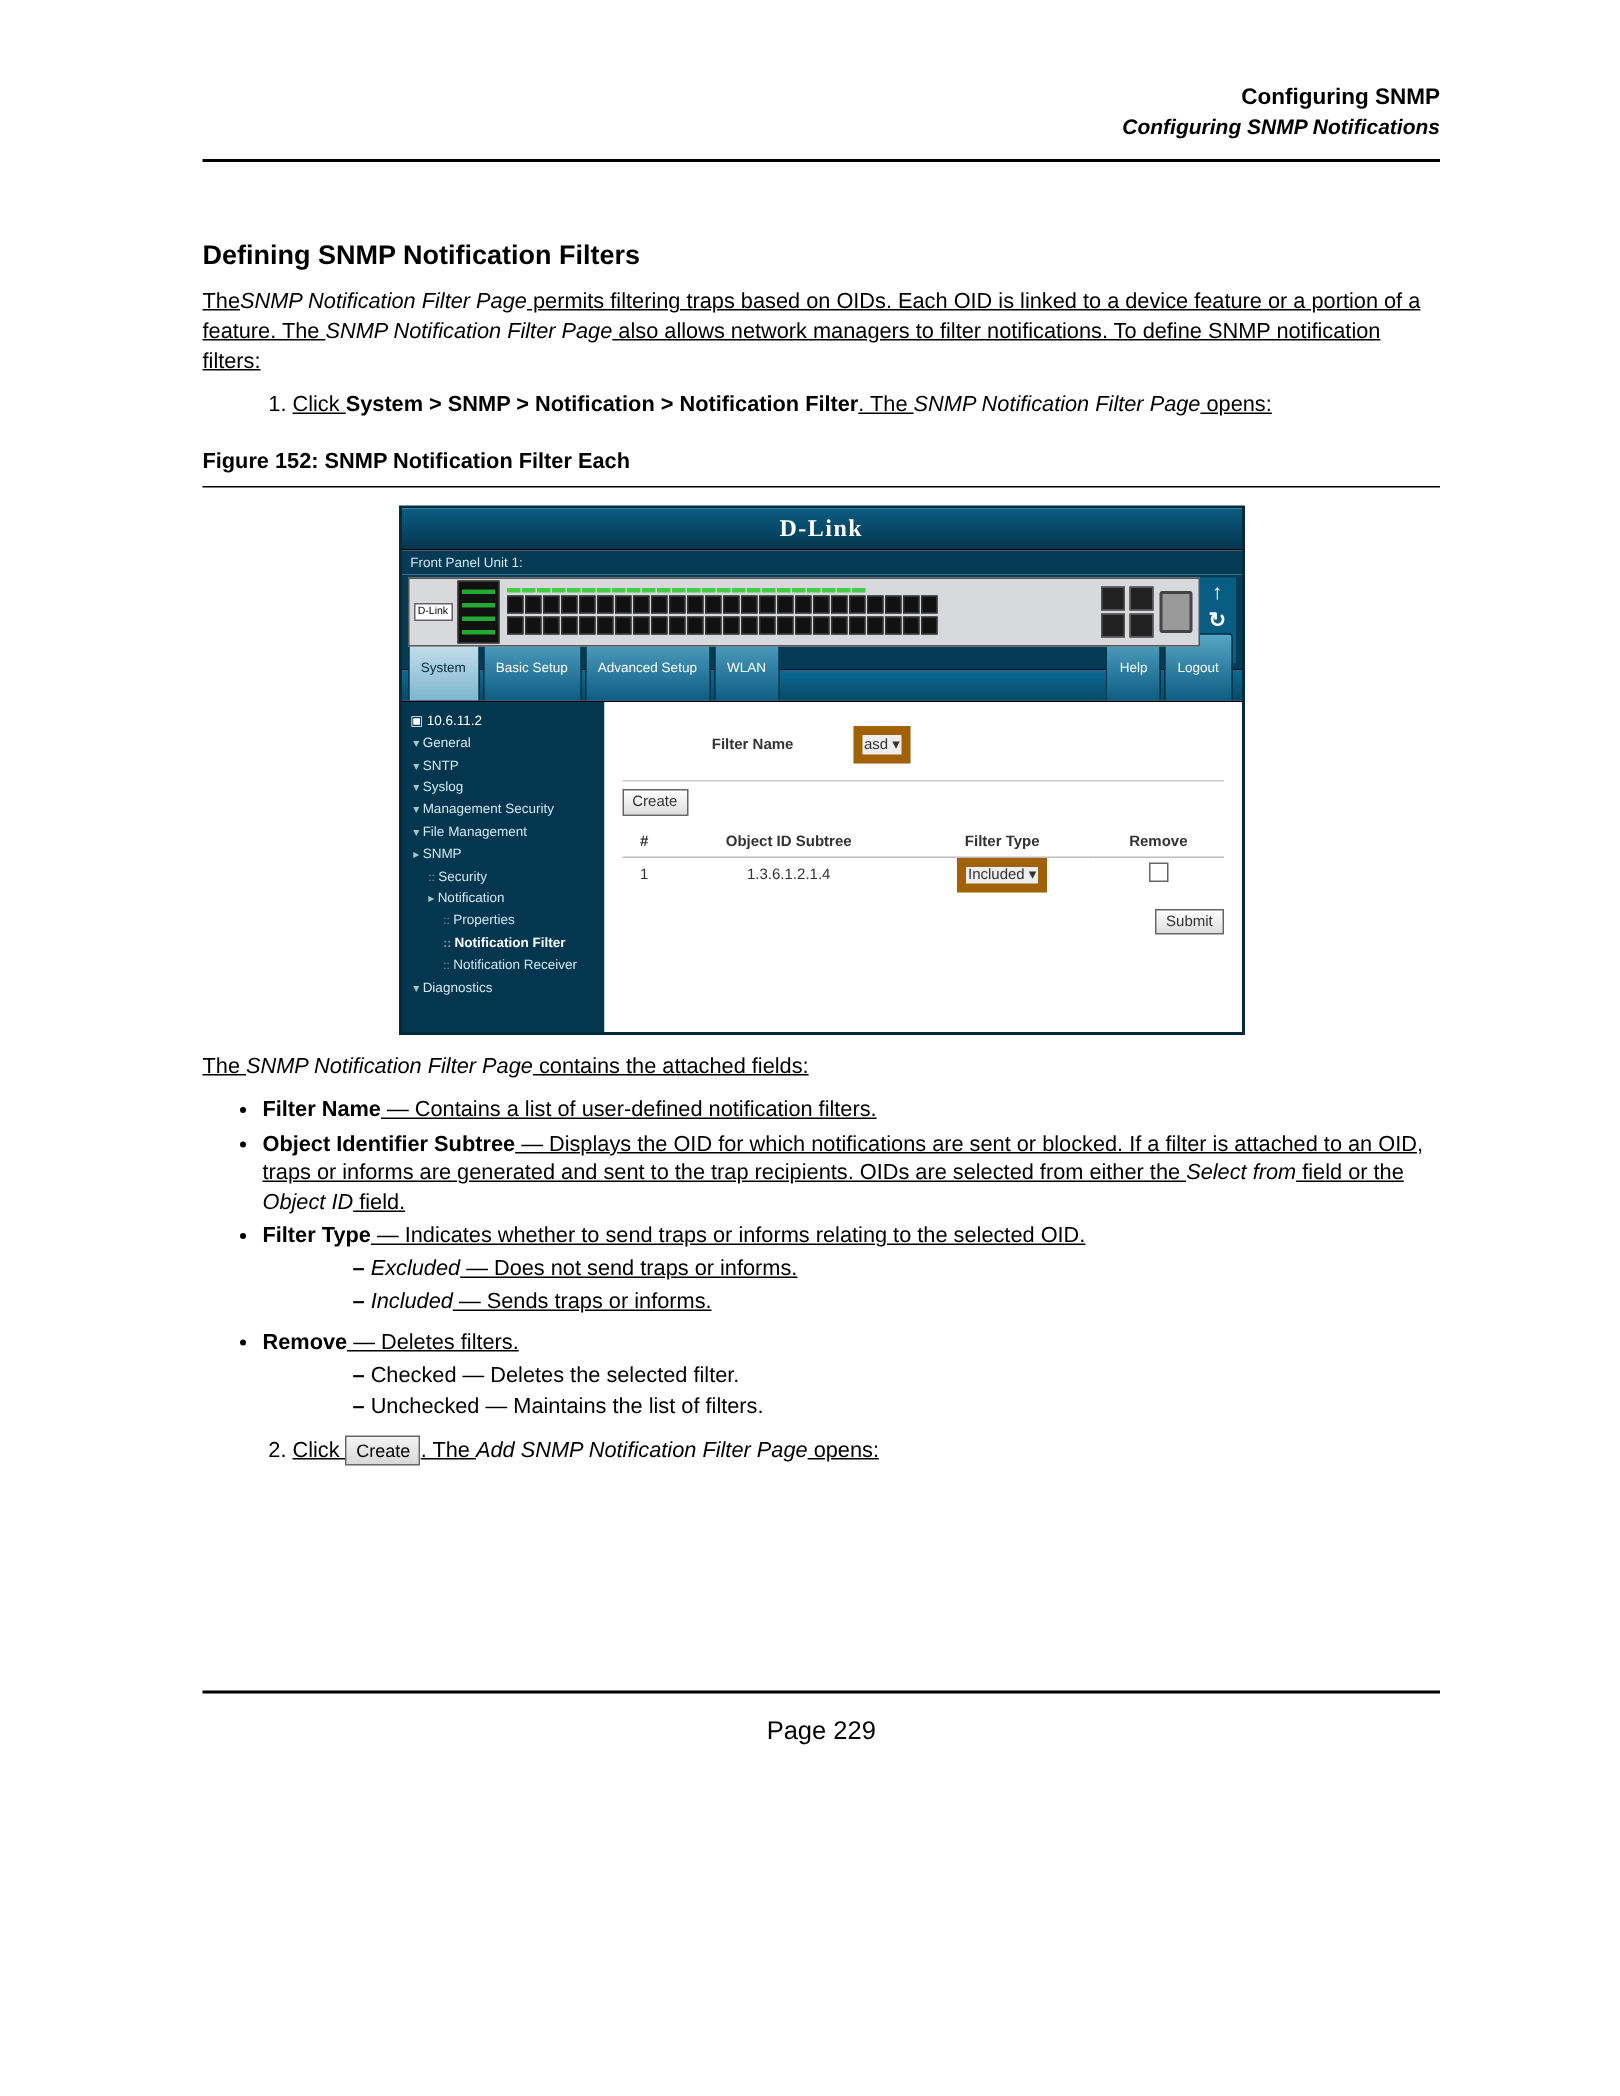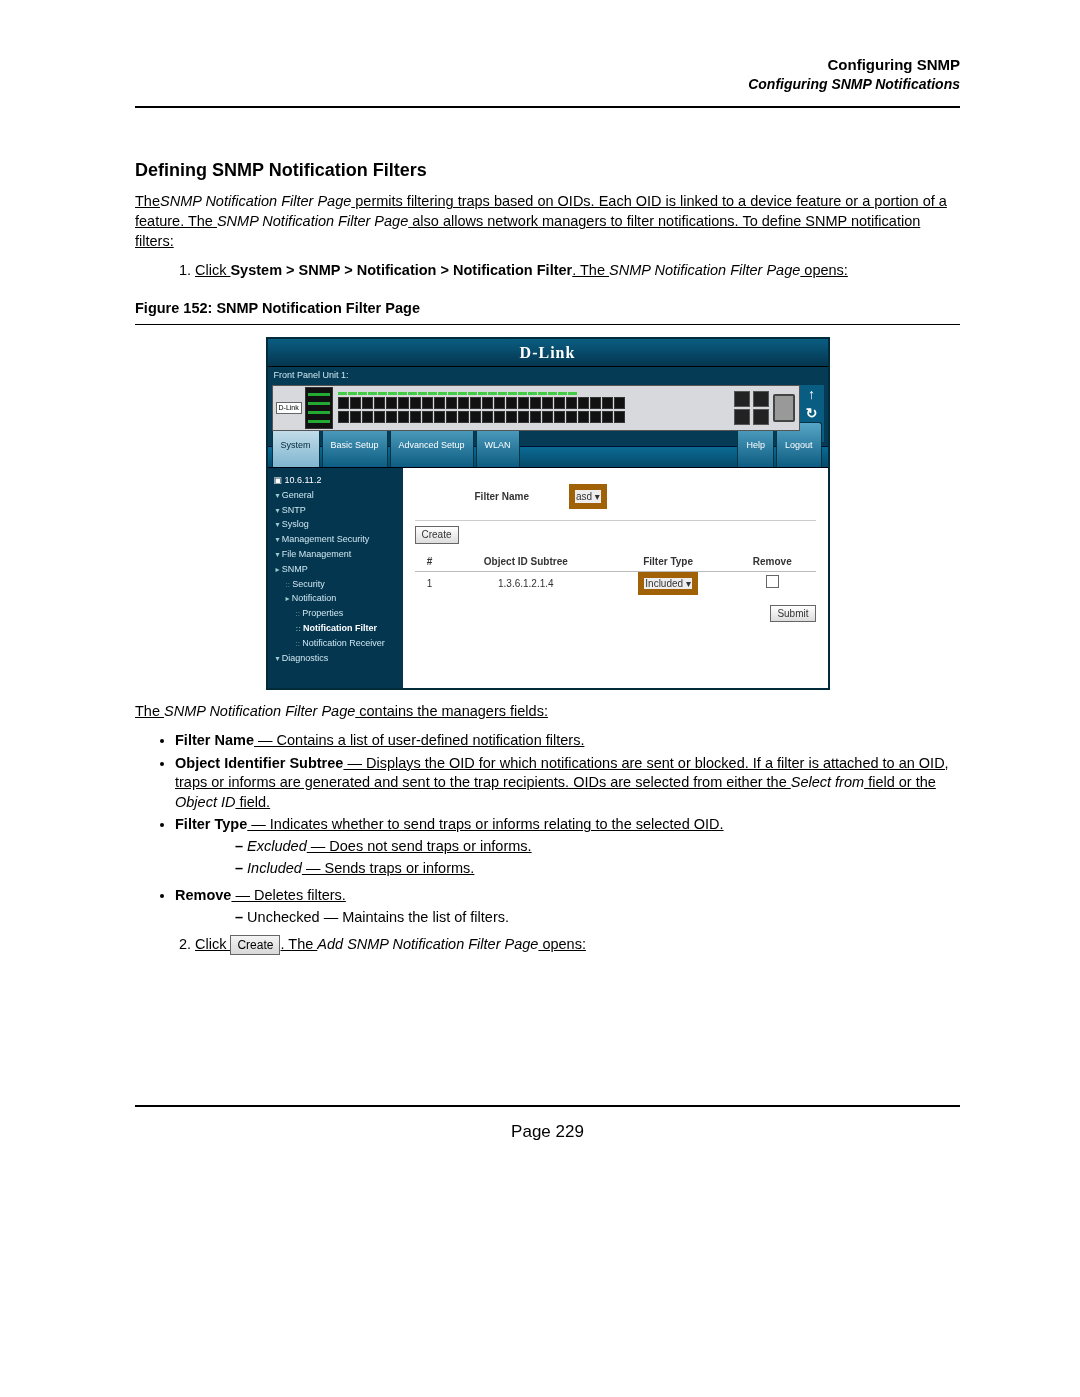--- a/index.html
+++ b/index.html
@@ -164,21 +164,21 @@
   <p class="para">
     <span class="txt">The</span><em class="i">SNMP Notification Filter Page</em><span class="txt"> permits filtering traps based on OIDs. Each OID is linked to a device feature or a portion of a feature. The </span><em class="i">SNMP Notification Filter Page</em><span class="txt"> also allows network managers to filter notifications. To define SNMP notification filters:</span>
   </p>
 
   <ol class="ol">
     <li>
       <span class="txt">Click </span><b class="b">System &gt; SNMP &gt; Notification &gt; Notification Filter</b><span class="txt">. The </span><em class="i">SNMP Notification Filter Page</em><span class="txt"> opens:</span>
     </li>
   </ol>
 
-  <div class="figcap">Figure 152: SNMP Notification Filter Page</div>
+  <div class="figcap">Figure 152: SNMP Notification Filter Each</div>
   <hr class="rule-thin">
 
   <div class="screenshot">
     <div class="brandbar">D-Link</div>
     <div class="fpanel-label">Front Panel Unit 1:</div>
     <div class="device-row">
       <div class="device">
         <span class="dev-label">D-Link</span>
         <div class="dev-lights">
             <span></span>
@@ -338,34 +338,35 @@
         </tbody>
           </table>
         <div class="submit-row">
           <span class="btn">Submit</span>
         </div>
       </div>
     </div>
   </div>
 
   <p class="para">
-    <span class="txt">The </span><em class="i">SNMP Notification Filter Page</em><span class="txt"> contains the managers fields:</span>
+    <span class="txt">The </span><em class="i">SNMP Notification Filter Page</em><span class="txt"> contains the attached fields:</span>
   </p>
 
   <ul class="ul">
     <li><b class="b">Filter Name</b><span class="txt"> — Contains a list of user-defined notification filters.</span></li>
     <li><b class="b">Object Identifier Subtree</b><span class="txt"> — Displays the OID for which notifications are sent or blocked. If a filter is attached to an OID, traps or informs are generated and sent to the trap recipients. OIDs are selected from either the </span><em class="i">Select from</em><span class="txt"> field or the </span><em class="i">Object ID</em><span class="txt"> field.</span></li>
     <li><b class="b">Filter Type</b><span class="txt"> — Indicates whether to send traps or informs relating to the selected OID.</span>
       <ul class="ul-dash">
         <li><em class="i">Excluded</em><span class="txt"> — Does not send traps or informs.</span></li>
         <li><em class="i">Included</em><span class="txt"> — Sends traps or informs.</span></li>
       </ul>
     </li>
     <li><b class="b">Remove</b><span class="txt"> — Deletes filters.</span>
       <ul class="ul-dash">
+        <li>Checked — Deletes the selected filter.</li>
         <li>Unchecked — Maintains the list of filters.</li>
       </ul>
     </li>
   </ul>
 
   <ol class="ol" start="2">
     <li>
       <span class="txt">Click </span><span class="step2-btn">Create</span><span class="txt">. The </span><em class="i">Add SNMP Notification Filter Page</em><span class="txt"> opens:</span>
     </li>
   </ol>

